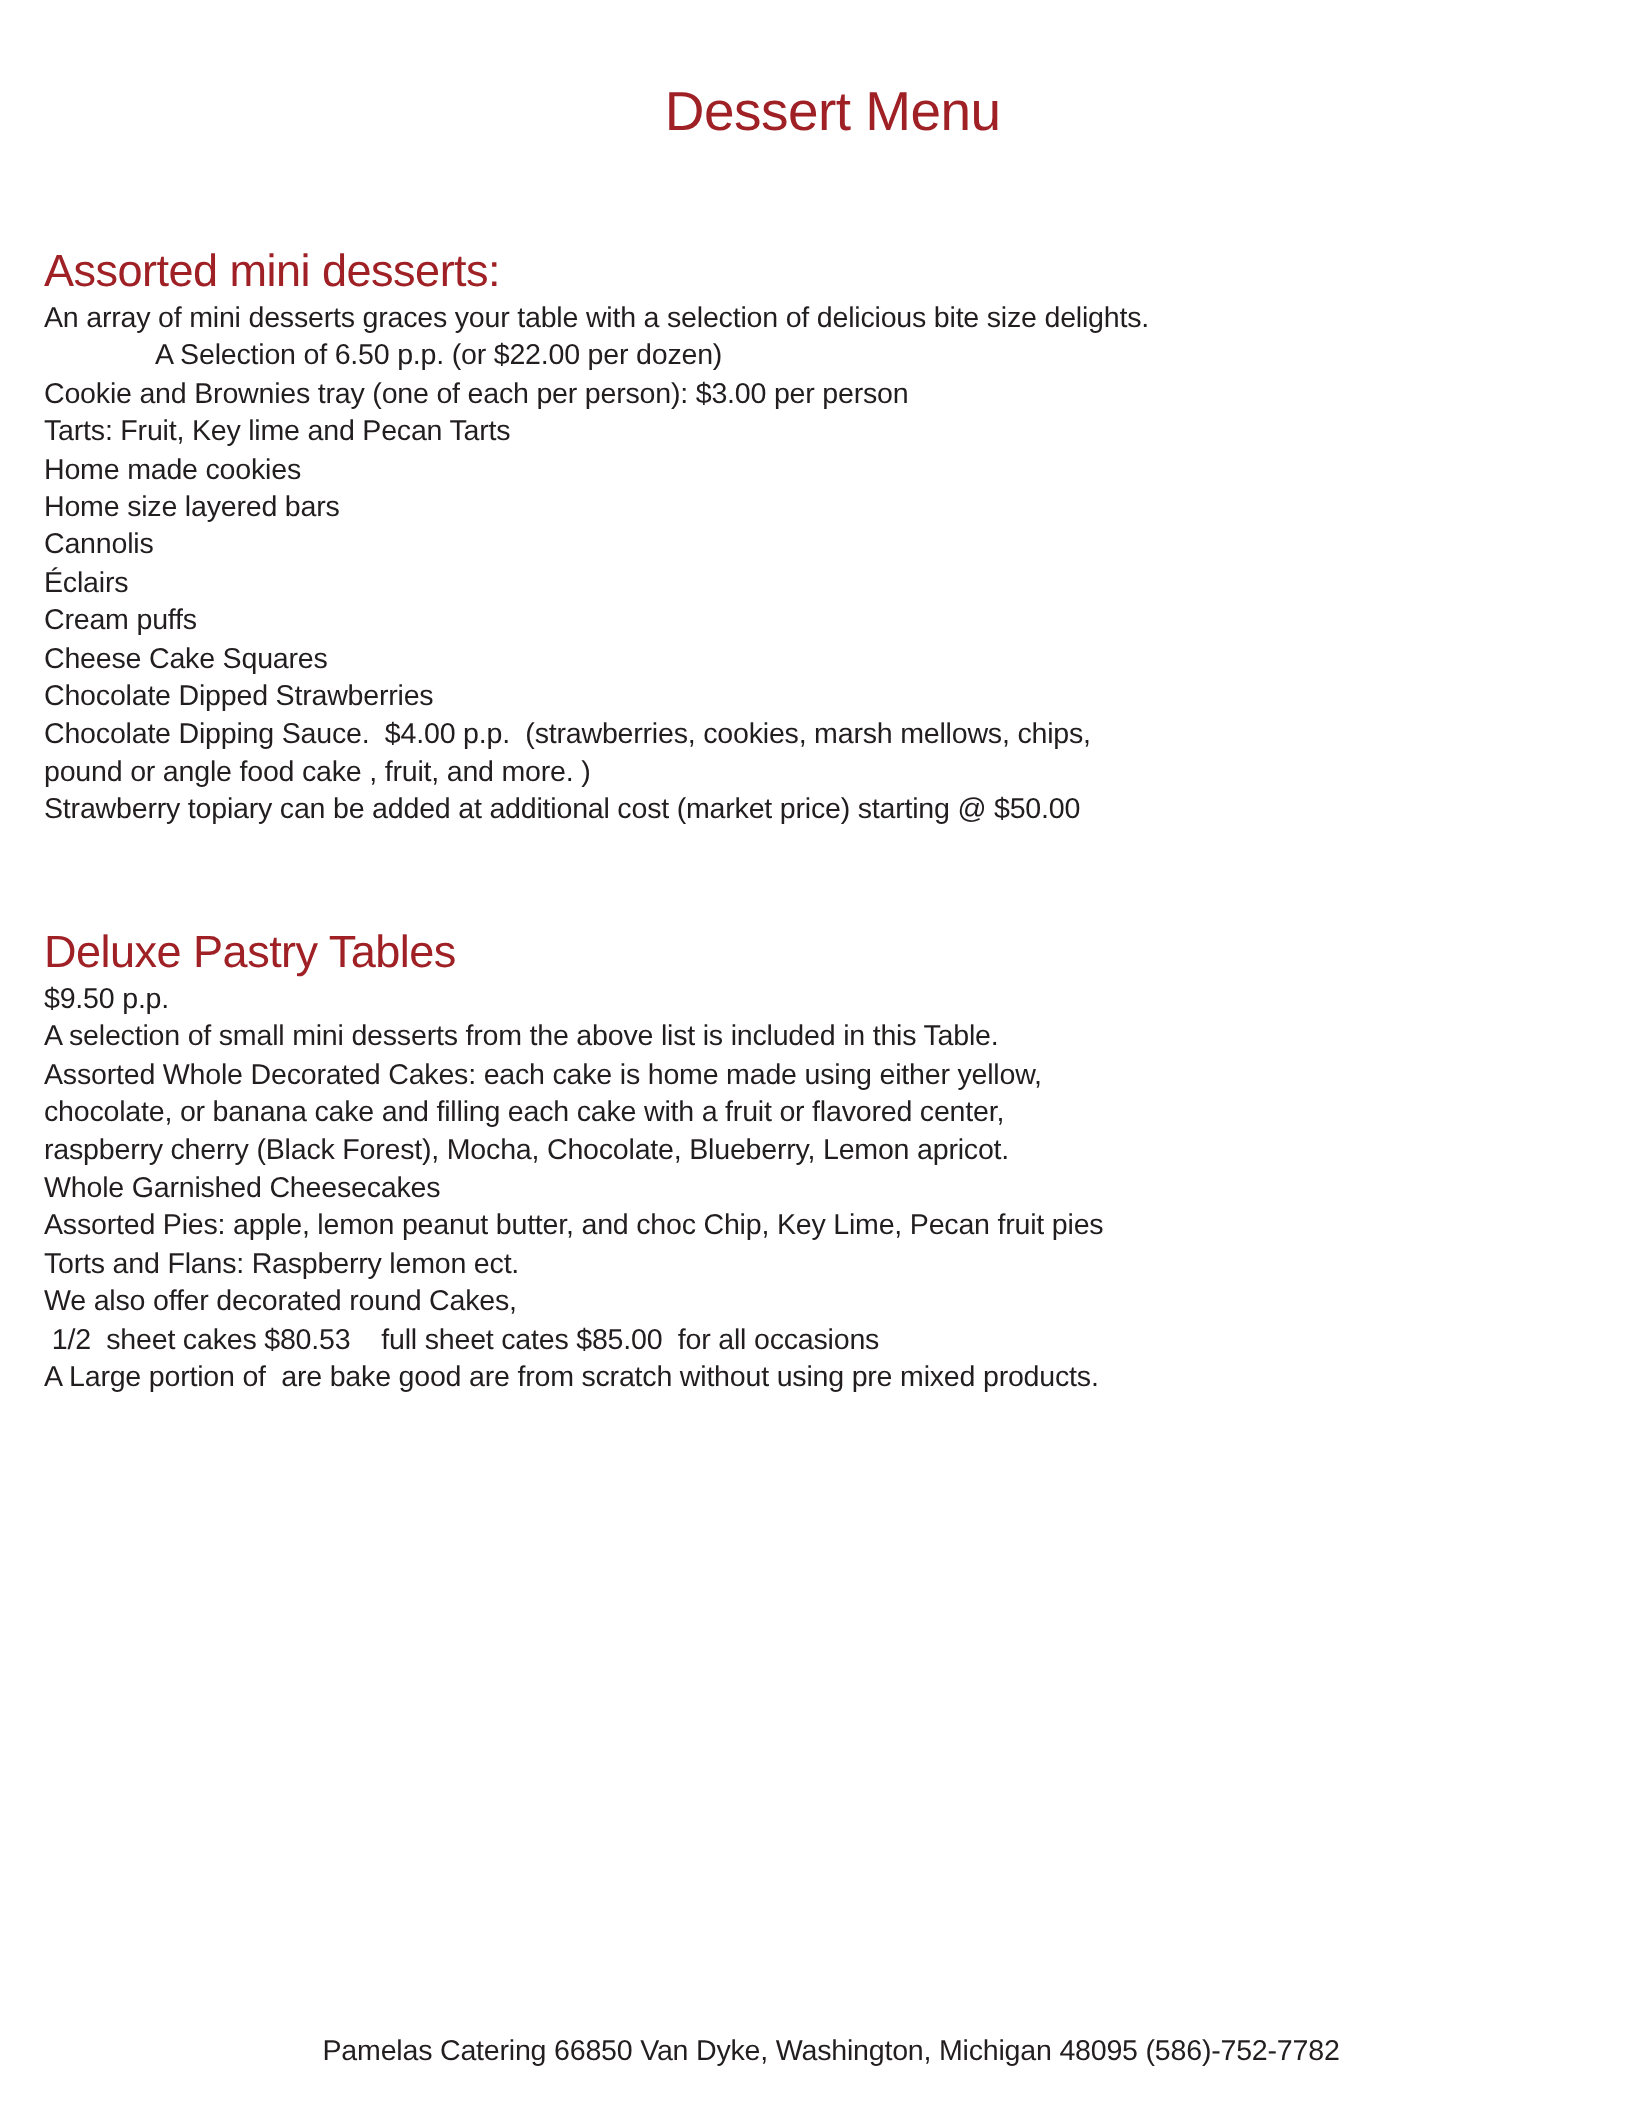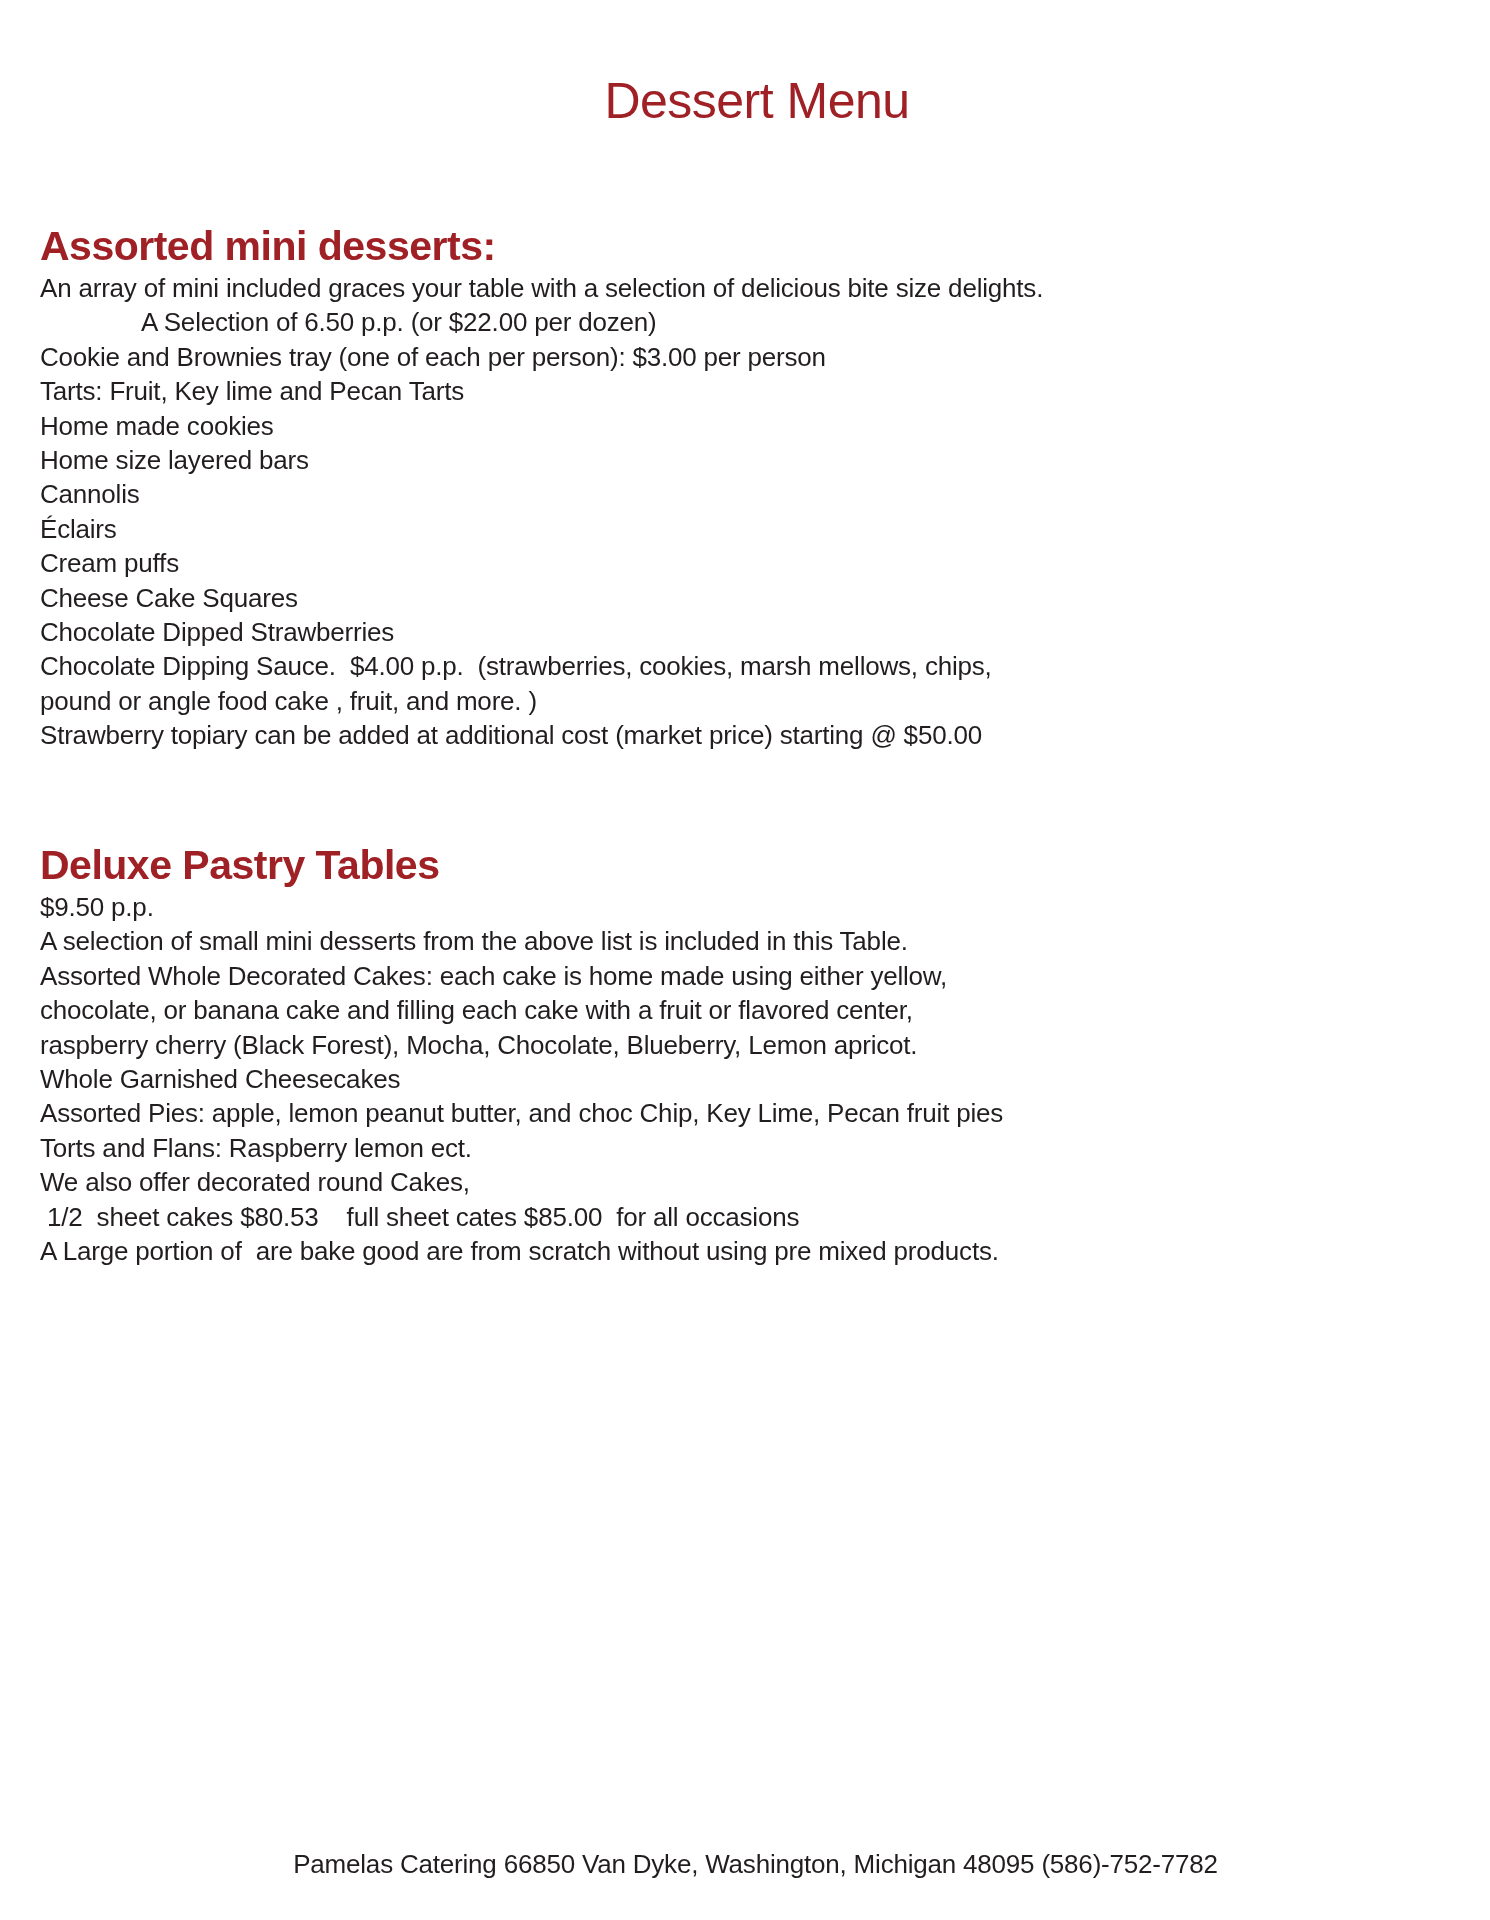--- a/index.html
+++ b/index.html
@@ -41,21 +41,21 @@
     position: absolute;
     left: 40px;
     right: 40px;
   }
   .section-assorted { top: 222px; }
   .section-deluxe   { top: 841px; }
   .section-heading {
     margin: 0;
     font-size: 41px;
     line-height: 49px;
-    font-weight: 700;
+    font-weight: 400;
     color: var(--accent);
     letter-spacing: -0.5px;
   }
   .section-lines {
     font-size: 26px;
     line-height: 34.4px;
     letter-spacing: -0.2px;
   }
   .menu-line {
     white-space: pre-wrap;
@@ -79,21 +79,21 @@
 </head>
 <body>
 
 <div class="page">
 
   <h1 class="page-title">Dessert Menu</h1>
 
   <section class="menu-section section-assorted">
     <h2 class="section-heading">Assorted mini desserts:</h2>
     <div class="section-lines">
-        <div class="menu-line">An array of mini included graces your table with a selection of delicious bite size delights.</div>
+        <div class="menu-line">An array of mini desserts graces your table with a selection of delicious bite size delights.</div>
         <div class="menu-line indent">A Selection of 6.50 p.p. (or $22.00 per dozen)</div>
         <div class="menu-line">Cookie and Brownies tray (one of each per person): $3.00 per person</div>
         <div class="menu-line">Tarts: Fruit, Key lime and Pecan Tarts</div>
         <div class="menu-line">Home made cookies</div>
         <div class="menu-line">Home size layered bars</div>
         <div class="menu-line">Cannolis</div>
         <div class="menu-line">Éclairs</div>
         <div class="menu-line">Cream puffs</div>
         <div class="menu-line">Cheese Cake Squares</div>
         <div class="menu-line">Chocolate Dipped Strawberries</div>

